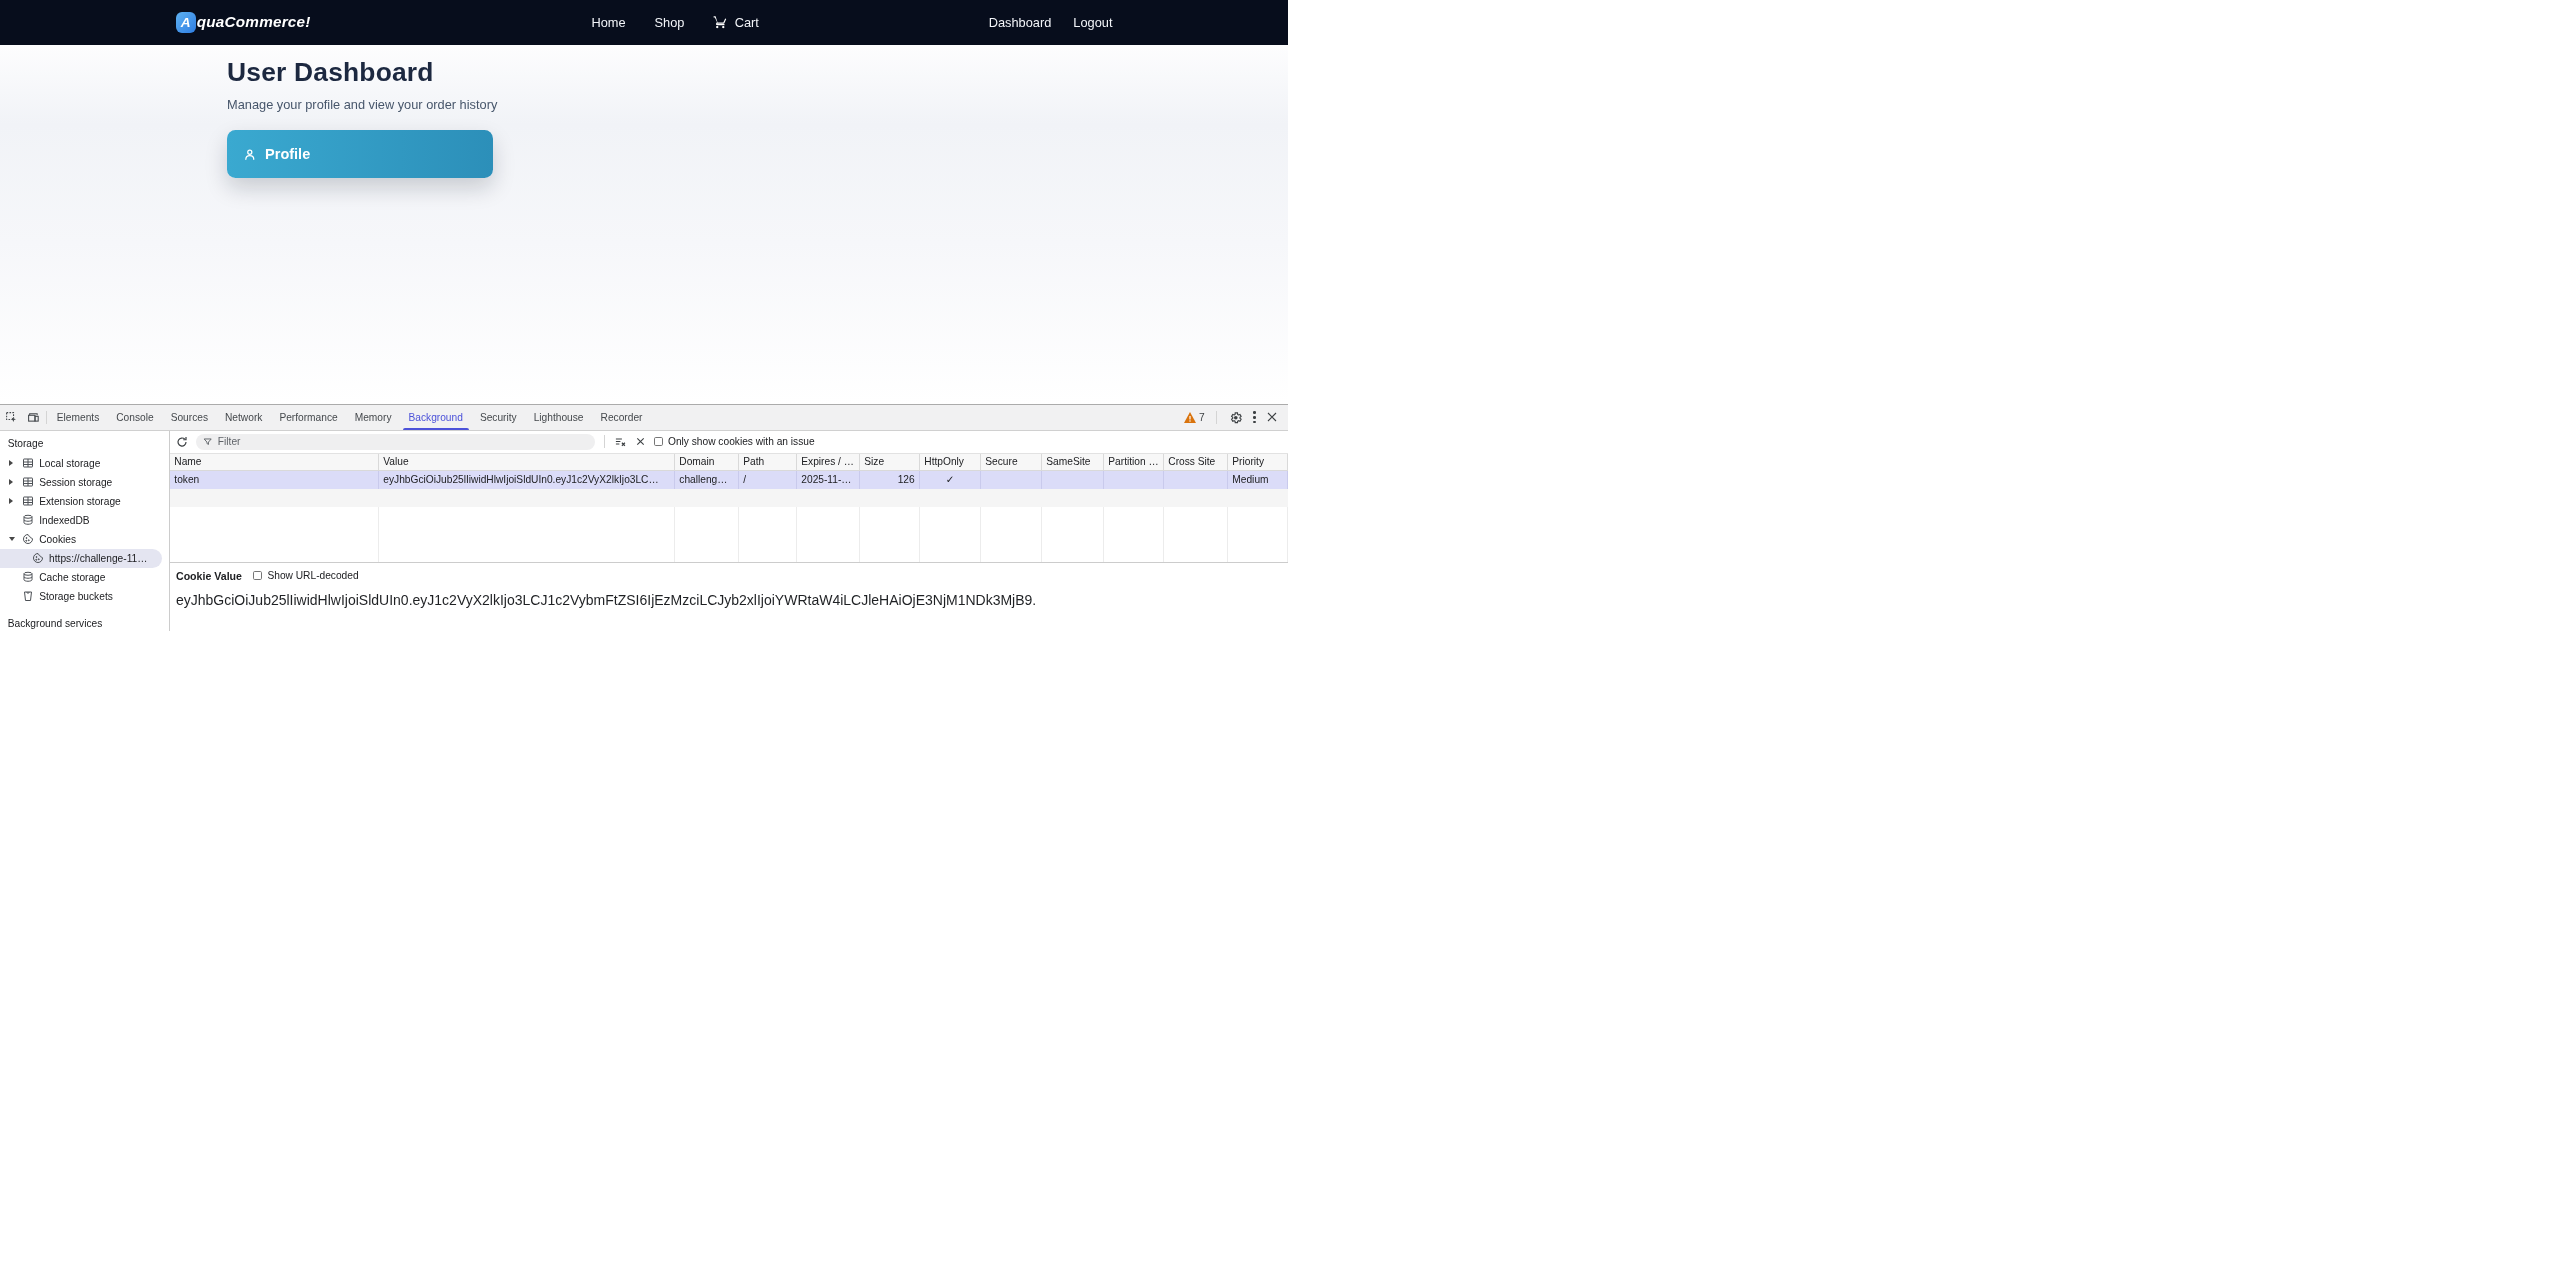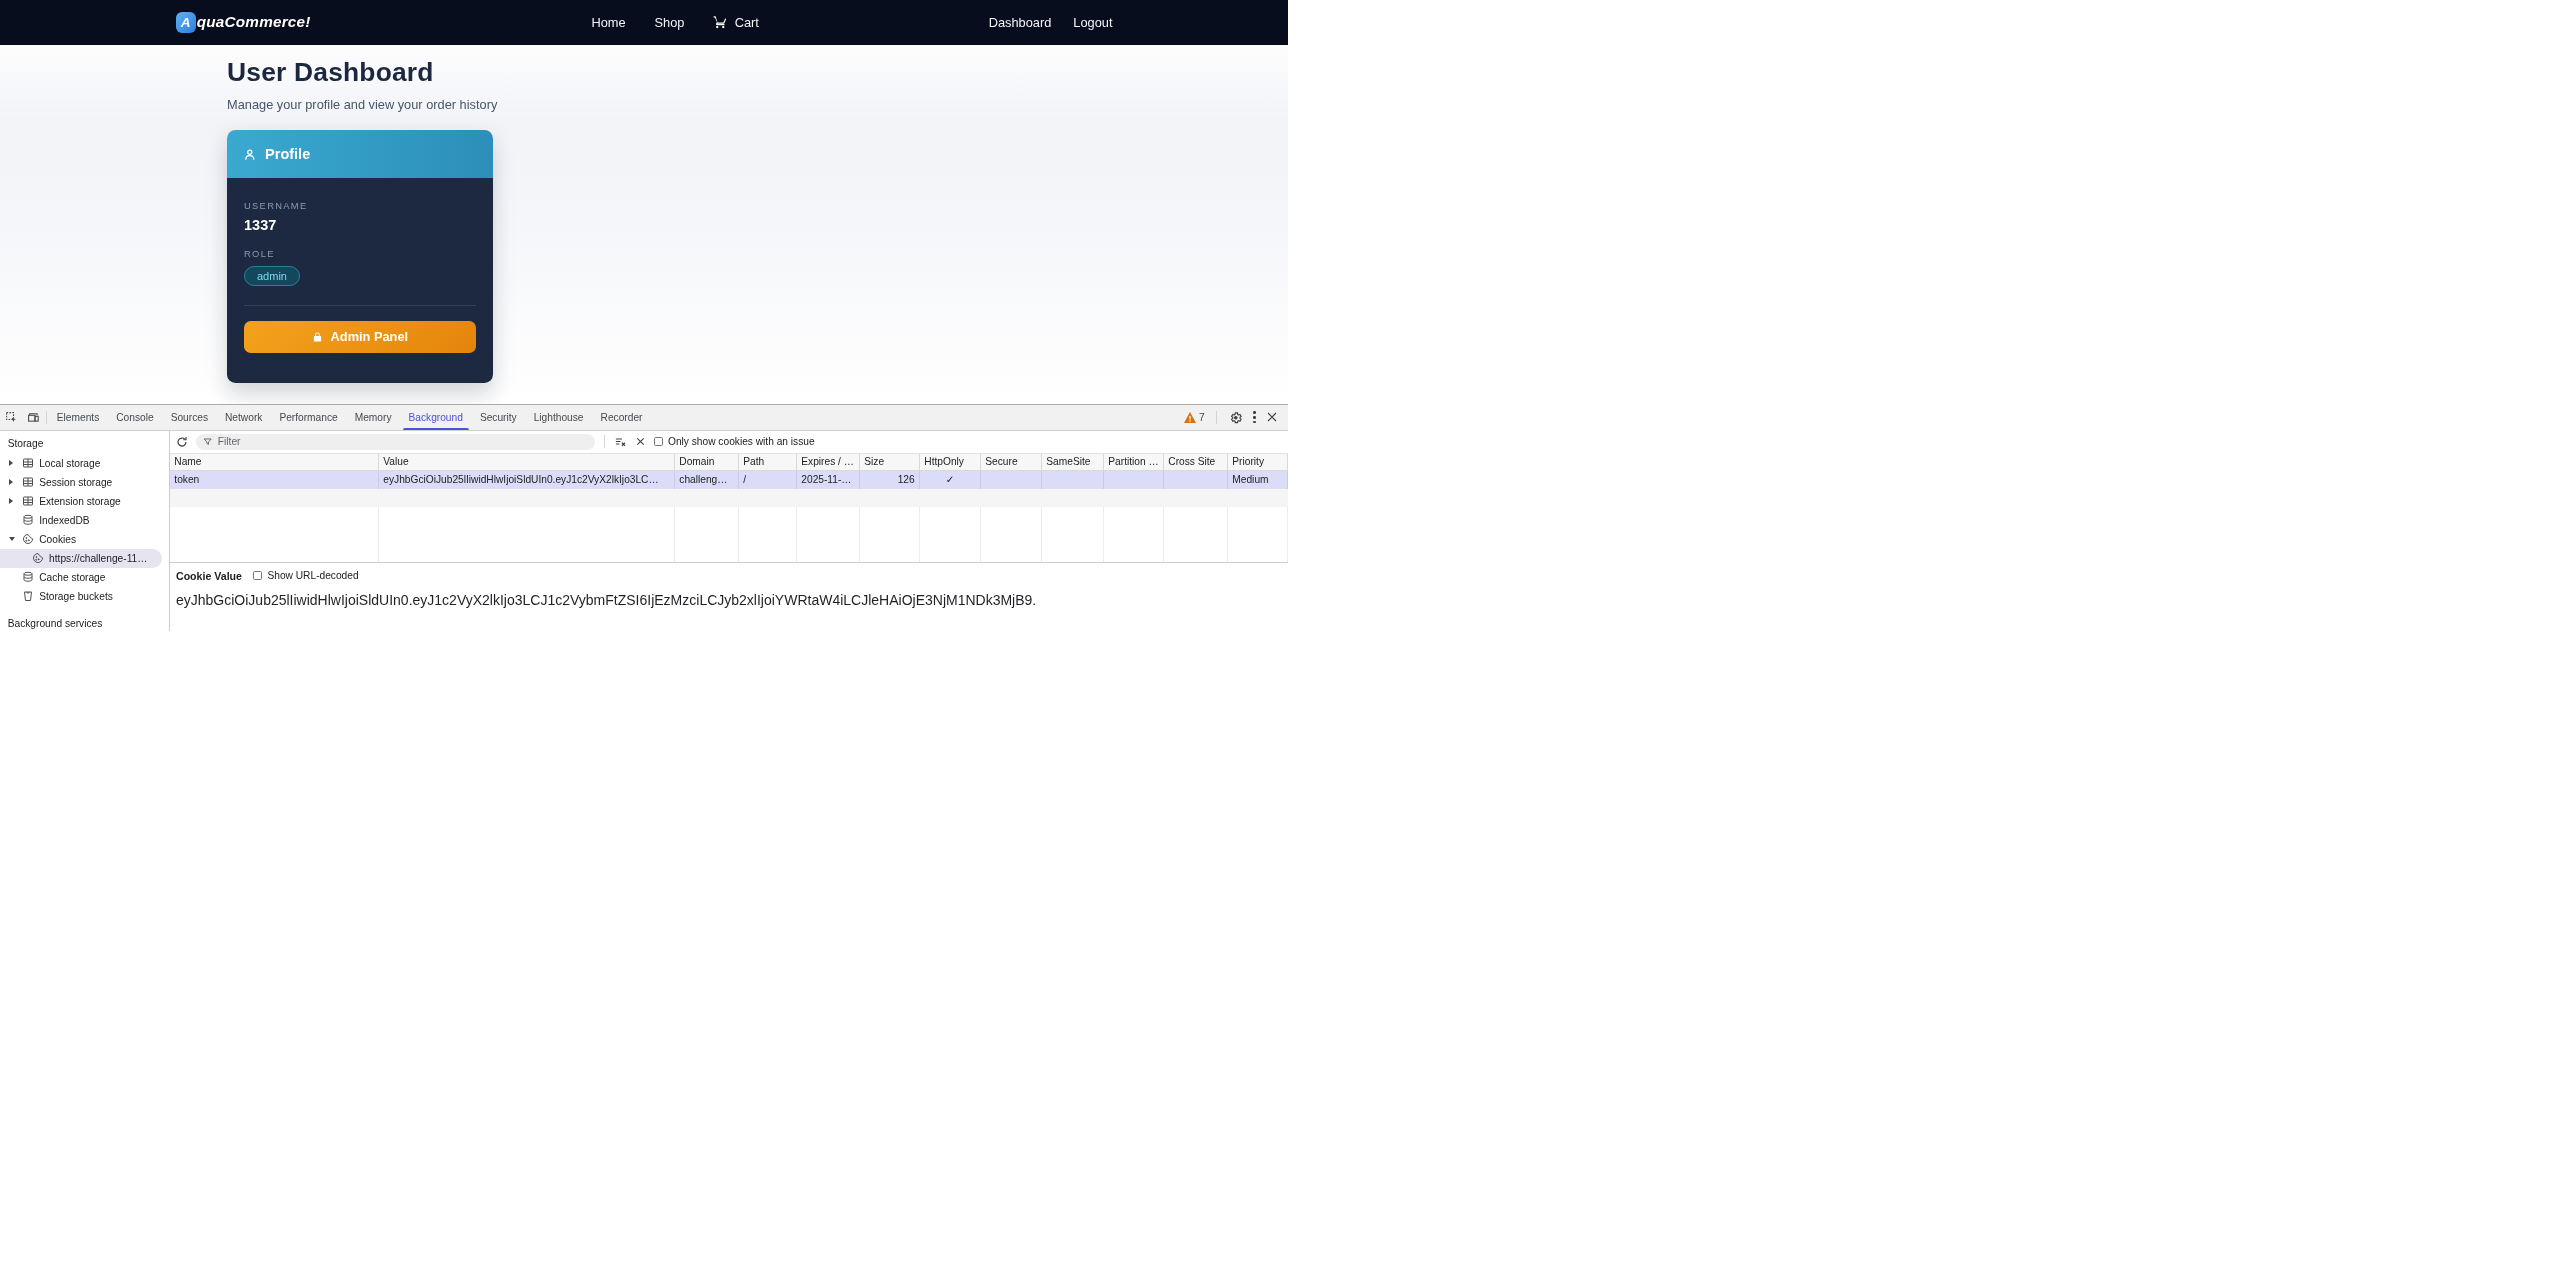--- a/index.html
+++ b/index.html
@@ -137,35 +137,20 @@
 
       <div class="card profile-card">
         <div class="card-header profile-header">
           <span class="icon">
             <svg width="13.6" height="13.6" viewBox="0 0 24 24" fill="none" stroke="#fff" stroke-width="2.2" stroke-linecap="round">
                 <circle cx="12" cy="7.5" r="3.6"></circle>
                 <path d="M5 20c0-3.8 3.1-6.4 7-6.4s7 2.6 7 6.4"></path>
               </svg>
           </span>
           <span>Profile</span>
-        </div>
-        <div class="profile-body">
-          <div class="field-label">USERNAME</div>
-          <div class="field-value">1337</div>
-          <div class="field-label role">ROLE</div>
-          <span class="badge">admin</span>
-          <hr class="divider">
-          <button class="admin-btn">
-            <span class="icon">
-              <svg width="11" height="12" viewBox="0 0 24 24" fill="#fff">
-                  <path d="M12 2a5 5 0 0 0-5 5v3H6a2 2 0 0 0-2 2v8a2 2 0 0 0 2 2h12a2 2 0 0 0 2-2v-8a2 2 0 0 0-2-2h-1V7a5 5 0 0 0-5-5zm-3 8V7a3 3 0 1 1 6 0v3H9z"></path>
-                </svg>
-            </span>
-            <span>Admin Panel</span>
-          </button>
         </div>
       </div>
 
     </div>
   </div>
 
   <div class="devtools">
 
     <div class="dt-tabbar">
       <span class="dt-iconbtn">

